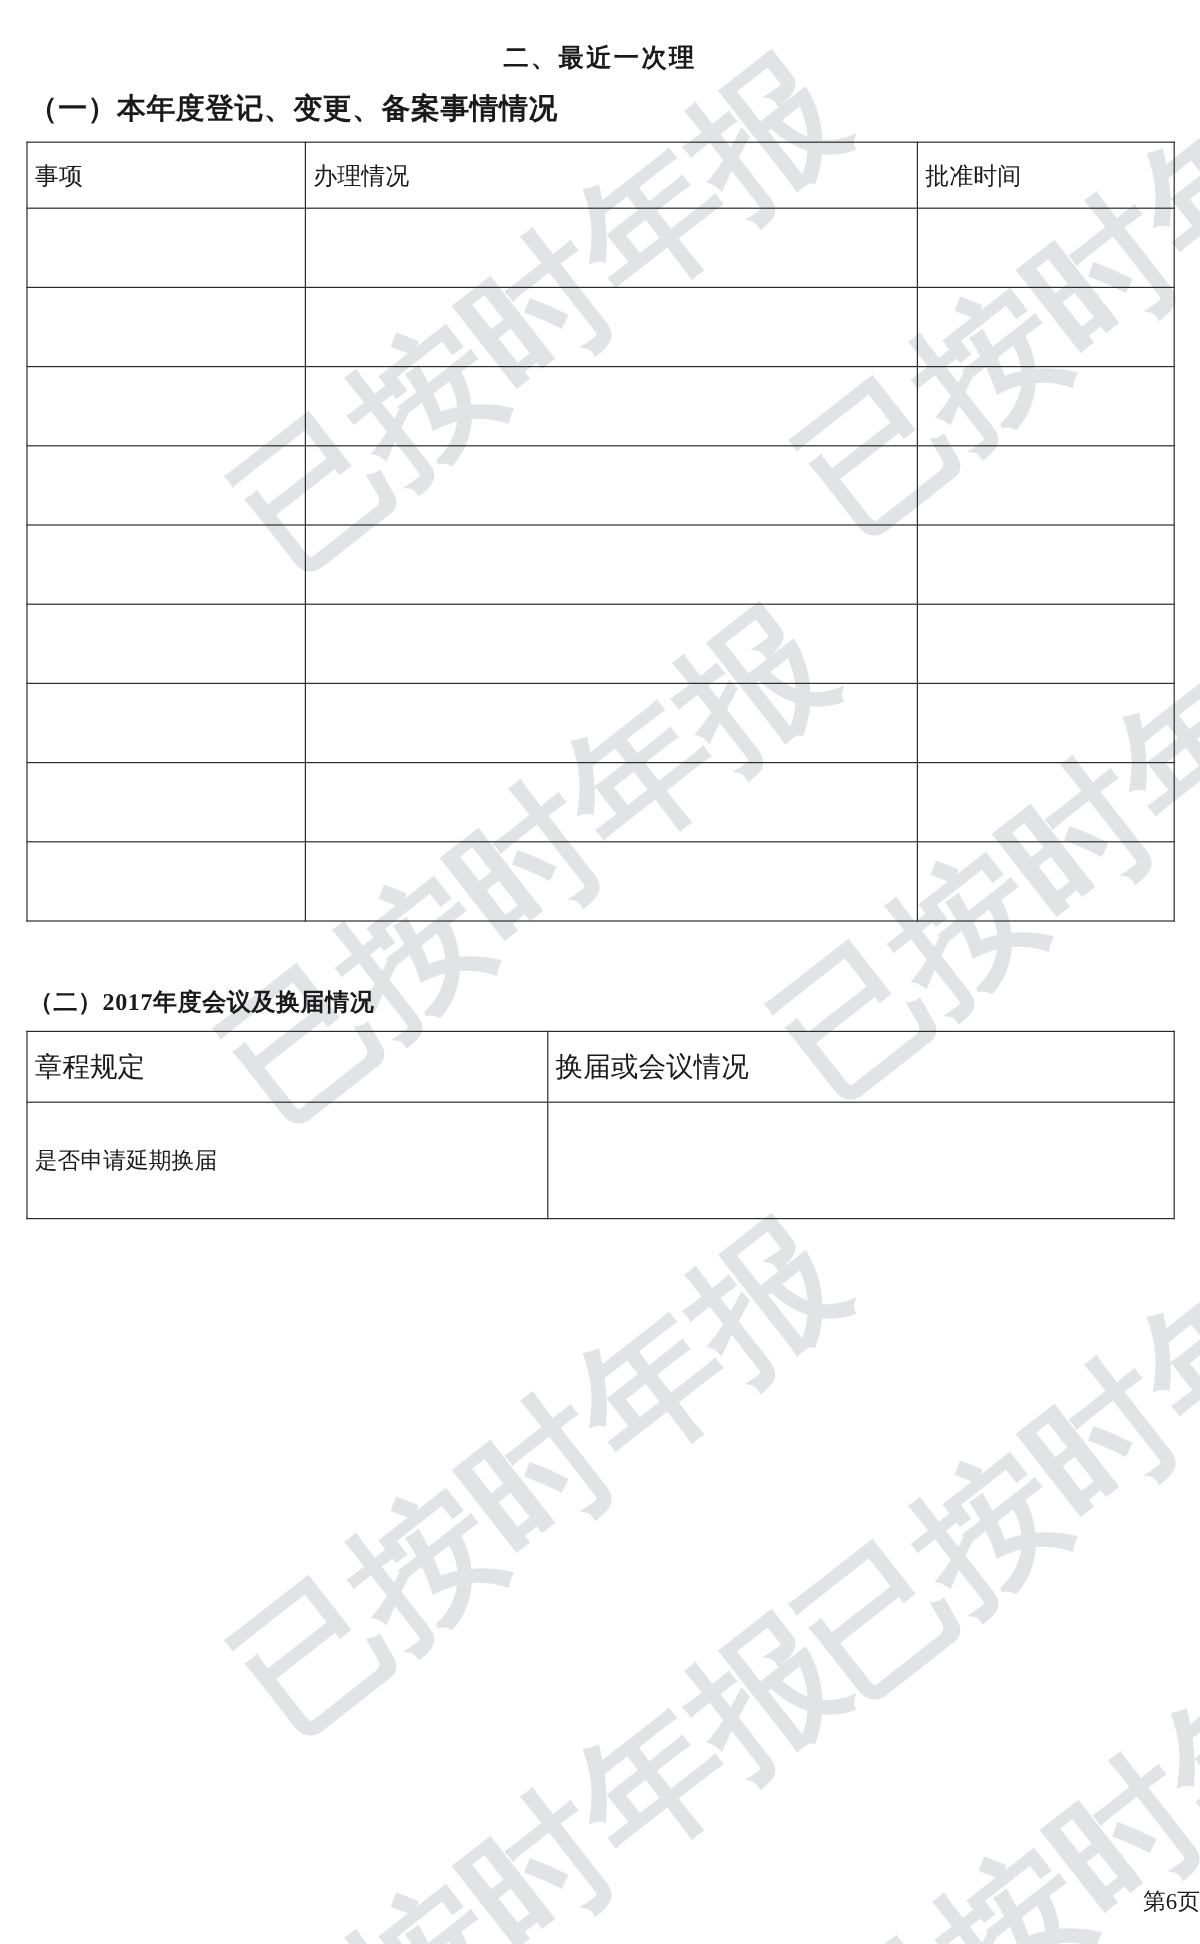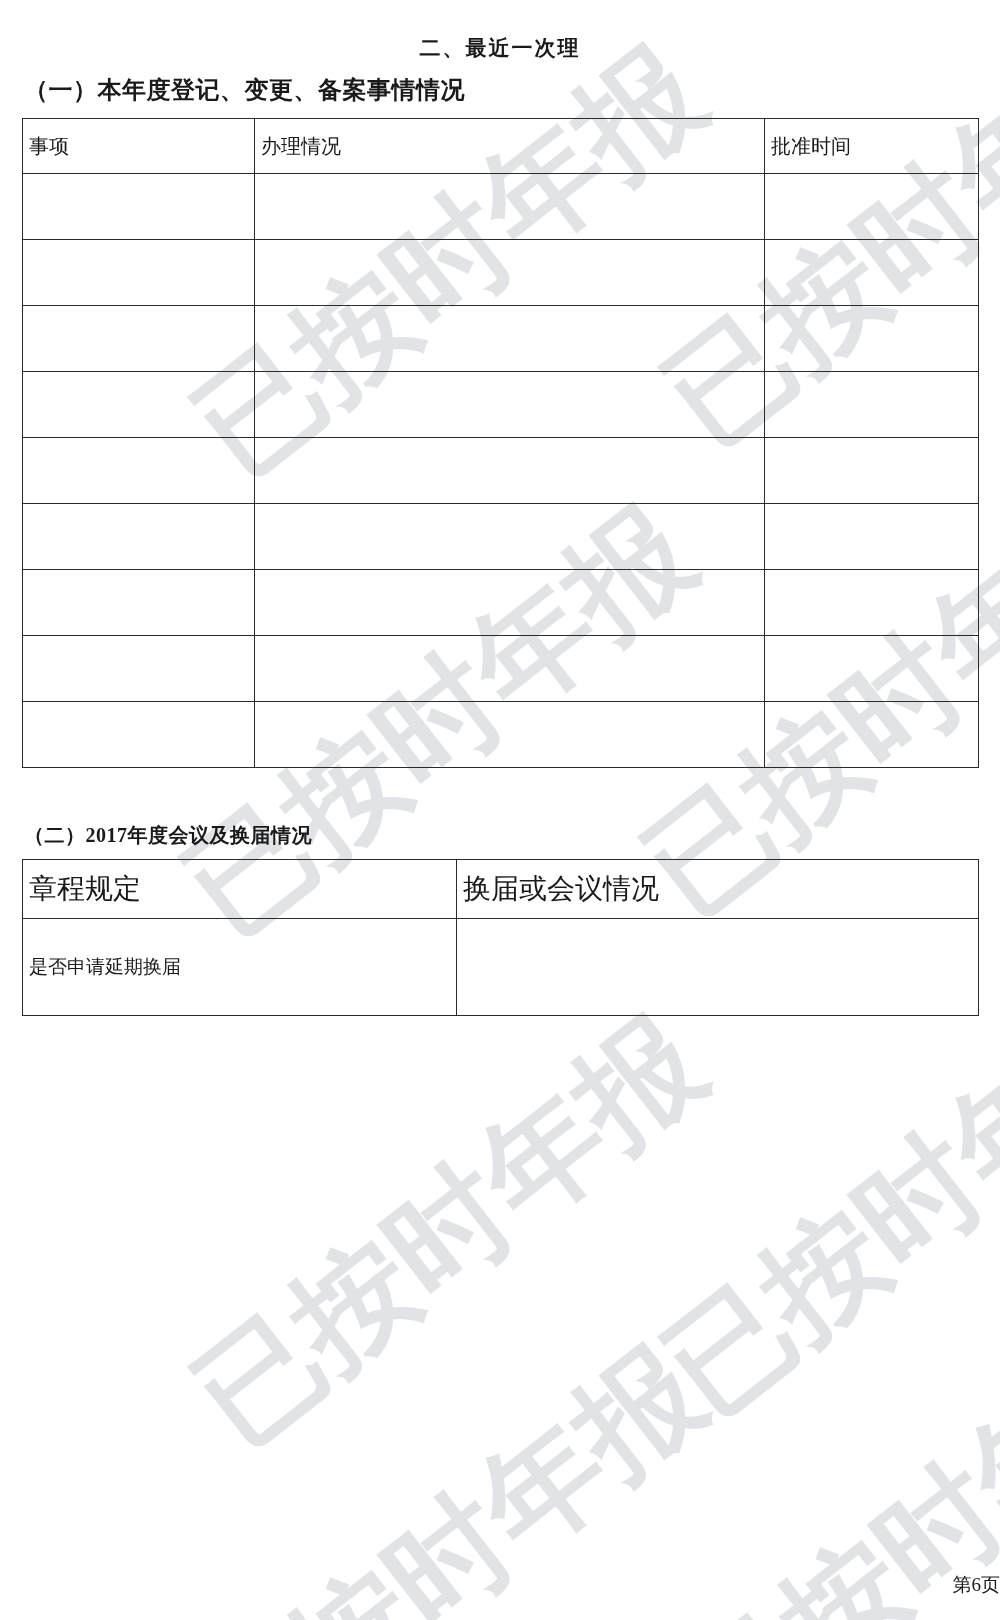--- a/index.html
+++ b/index.html
@@ -75,21 +75,21 @@
   }
   
   .t1 col.c1 { width: 232px; }
   .t1 col.c2 { width: 510px; }
   .t1 col.c3 { width: 214px; }
   .t1 .hdr td { height: 46px; font-size: 20px; }
   .t1 .erow td { height: 57px; }
   
   .t2 col.c1 { width: 434px; }
   .t2 col.c2 { width: 522px; }
-  .t2 .hdr td { height: 50px; font-size: 28px; }
+  .t2 .hdr td { height: 50px; font-size: 23px; }
   .t2 .r1 td { height: 46px; }
   .t2 .r2 td { height: 72px; }
   .t2 .r3 td { height: 88px; }
   .cell-lines { line-height: 1.55; }
   .footer {
     position: absolute;
     bottom: 22px;
     left: 0;
     right: 0;
     text-align: right;

